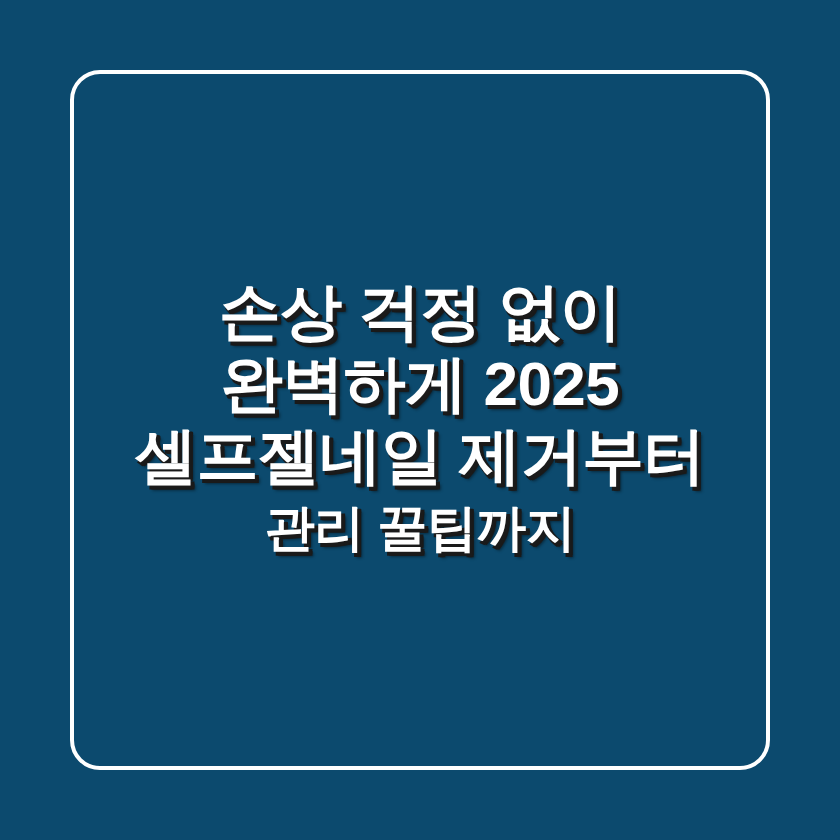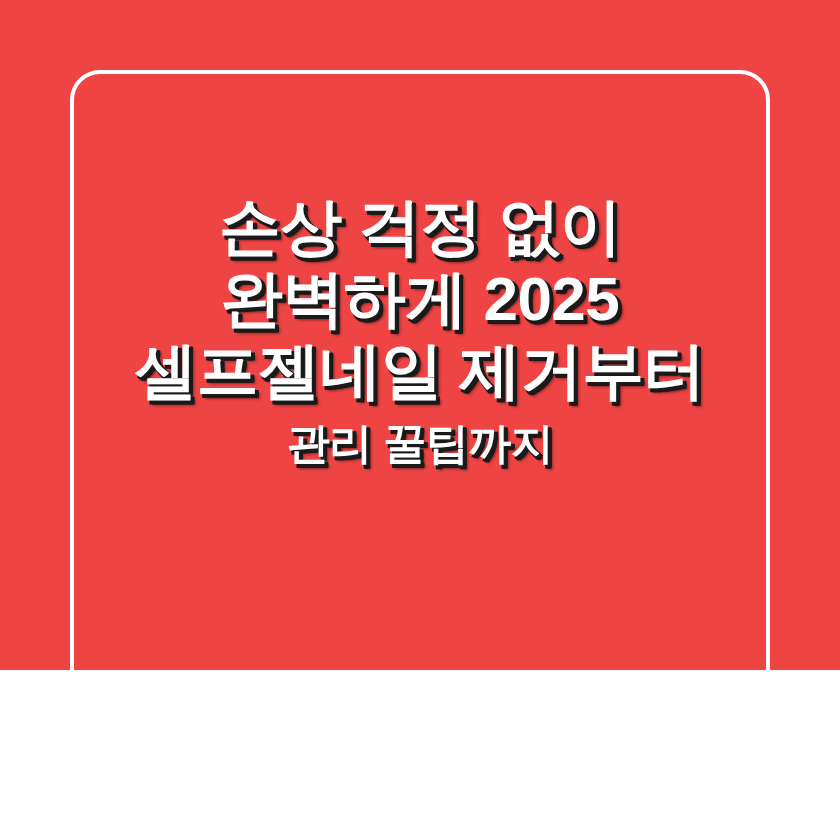--- a/index.html
+++ b/index.html
@@ -63,24 +63,24 @@
        3px 3px 0 #1a1a1a,
        4px 4px 0 #1a1a1a,
        2px 4px 0 #1a1a1a,
        4px 2px 0 #1a1a1a,
        5px 5px 3px rgba(0,0,0,0.45);
   }
 </style>
 </head>
 <body>
 
-<div id="card" style="background: #ef4444; width: 840px; height: 670px;">
+<div id="card" style="background: #0c4a6e; width: 840px; height: 840px;">
 
   <div id="frame" style="left: 70px; top: 70px; width: 700px; height: 700px; border: 4.5px solid rgb(255, 255, 255); border-radius: 30px;"></div>
 
   <div id="headline">
     <span class="headline-line" style="color: rgb(255, 255, 255); font-size: 62px; line-height: 72px; text-shadow: rgb(26, 26, 26) 3px 3px 0px, rgb(26, 26, 26) 4px 4px 0px, rgb(26, 26, 26) 2px 4px 0px, rgb(26, 26, 26) 4px 2px 0px, rgba(0, 0, 0, 0.45) 5px 5px 3px;">손상 걱정 없이</span>
     <span class="headline-line" style="color: rgb(255, 255, 255); font-size: 62px; line-height: 72px; text-shadow: rgb(26, 26, 26) 3px 3px 0px, rgb(26, 26, 26) 4px 4px 0px, rgb(26, 26, 26) 2px 4px 0px, rgb(26, 26, 26) 4px 2px 0px, rgba(0, 0, 0, 0.45) 5px 5px 3px; text-align: right;">완벽하게 2025</span>
     <span class="headline-line" style="color: rgb(255, 255, 255); font-size: 62px; line-height: 72px; text-shadow: rgb(26, 26, 26) 3px 3px 0px, rgb(26, 26, 26) 4px 4px 0px, rgb(26, 26, 26) 2px 4px 0px, rgb(26, 26, 26) 4px 2px 0px, rgba(0, 0, 0, 0.45) 5px 5px 3px;">셀프젤네일 제거부터</span>
-    <span class="headline-line" style="color: rgb(255, 255, 255); font-size: 43px; line-height: 72px; text-shadow: rgb(26, 26, 26) 3px 3px 0px, rgb(26, 26, 26) 4px 4px 0px, rgb(26, 26, 26) 2px 4px 0px, rgb(26, 26, 26) 4px 2px 0px, rgba(0, 0, 0, 0.45) 5px 5px 3px;">관리 꿀팁까지</span>
+    <span class="headline-line" style="color: rgb(255, 255, 255); font-size: 50px; line-height: 72px; text-shadow: rgb(26, 26, 26) 3px 3px 0px, rgb(26, 26, 26) 4px 4px 0px, rgb(26, 26, 26) 2px 4px 0px, rgb(26, 26, 26) 4px 2px 0px, rgba(0, 0, 0, 0.45) 5px 5px 3px;">관리 꿀팁까지</span>
   </div>
 
 </div>
 
 </body></html>

